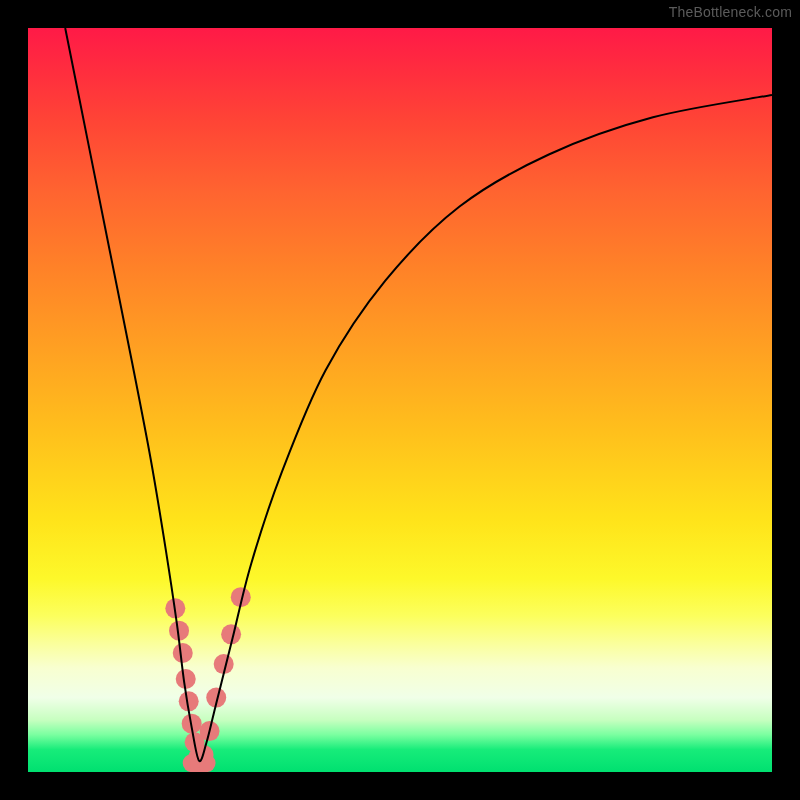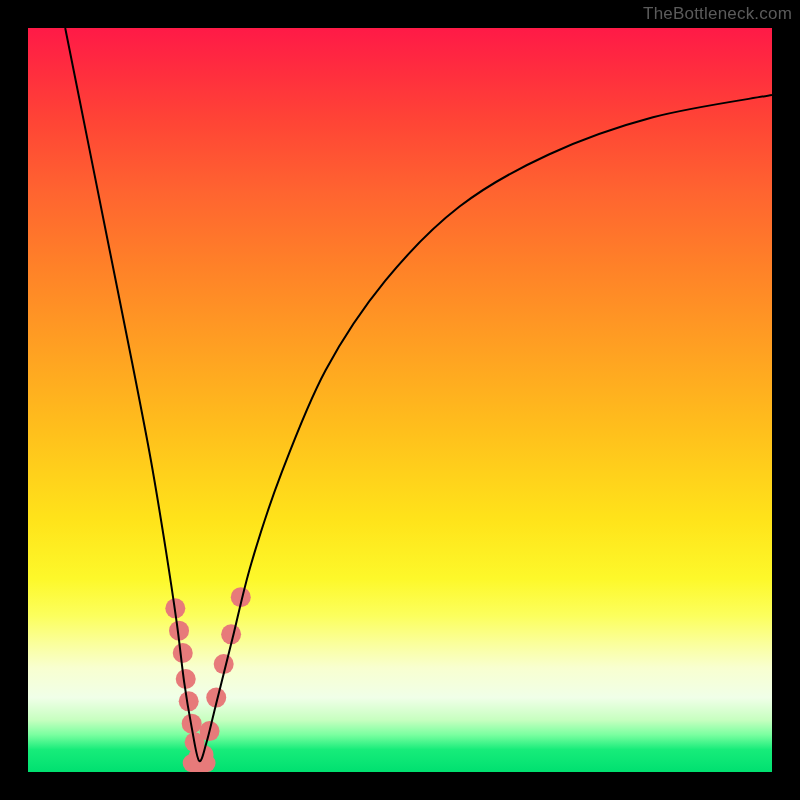--- a/index.html
+++ b/index.html
@@ -49,21 +49,21 @@
     left: 0;
     top: 0;
     width: 744px;
     height: 744px;
   }
   .watermark {
     position: absolute;
     top: 4px;
     right: 8px;
     color: #5b5b5b;
-    font-size: 17px;
+    font-size: 14px;
     font-weight: 500;
     letter-spacing: 0.2px;
     user-select: none;
   }
 </style>
 </head>
 <body>
 
 <div class="outer">
   <div class="plot">

